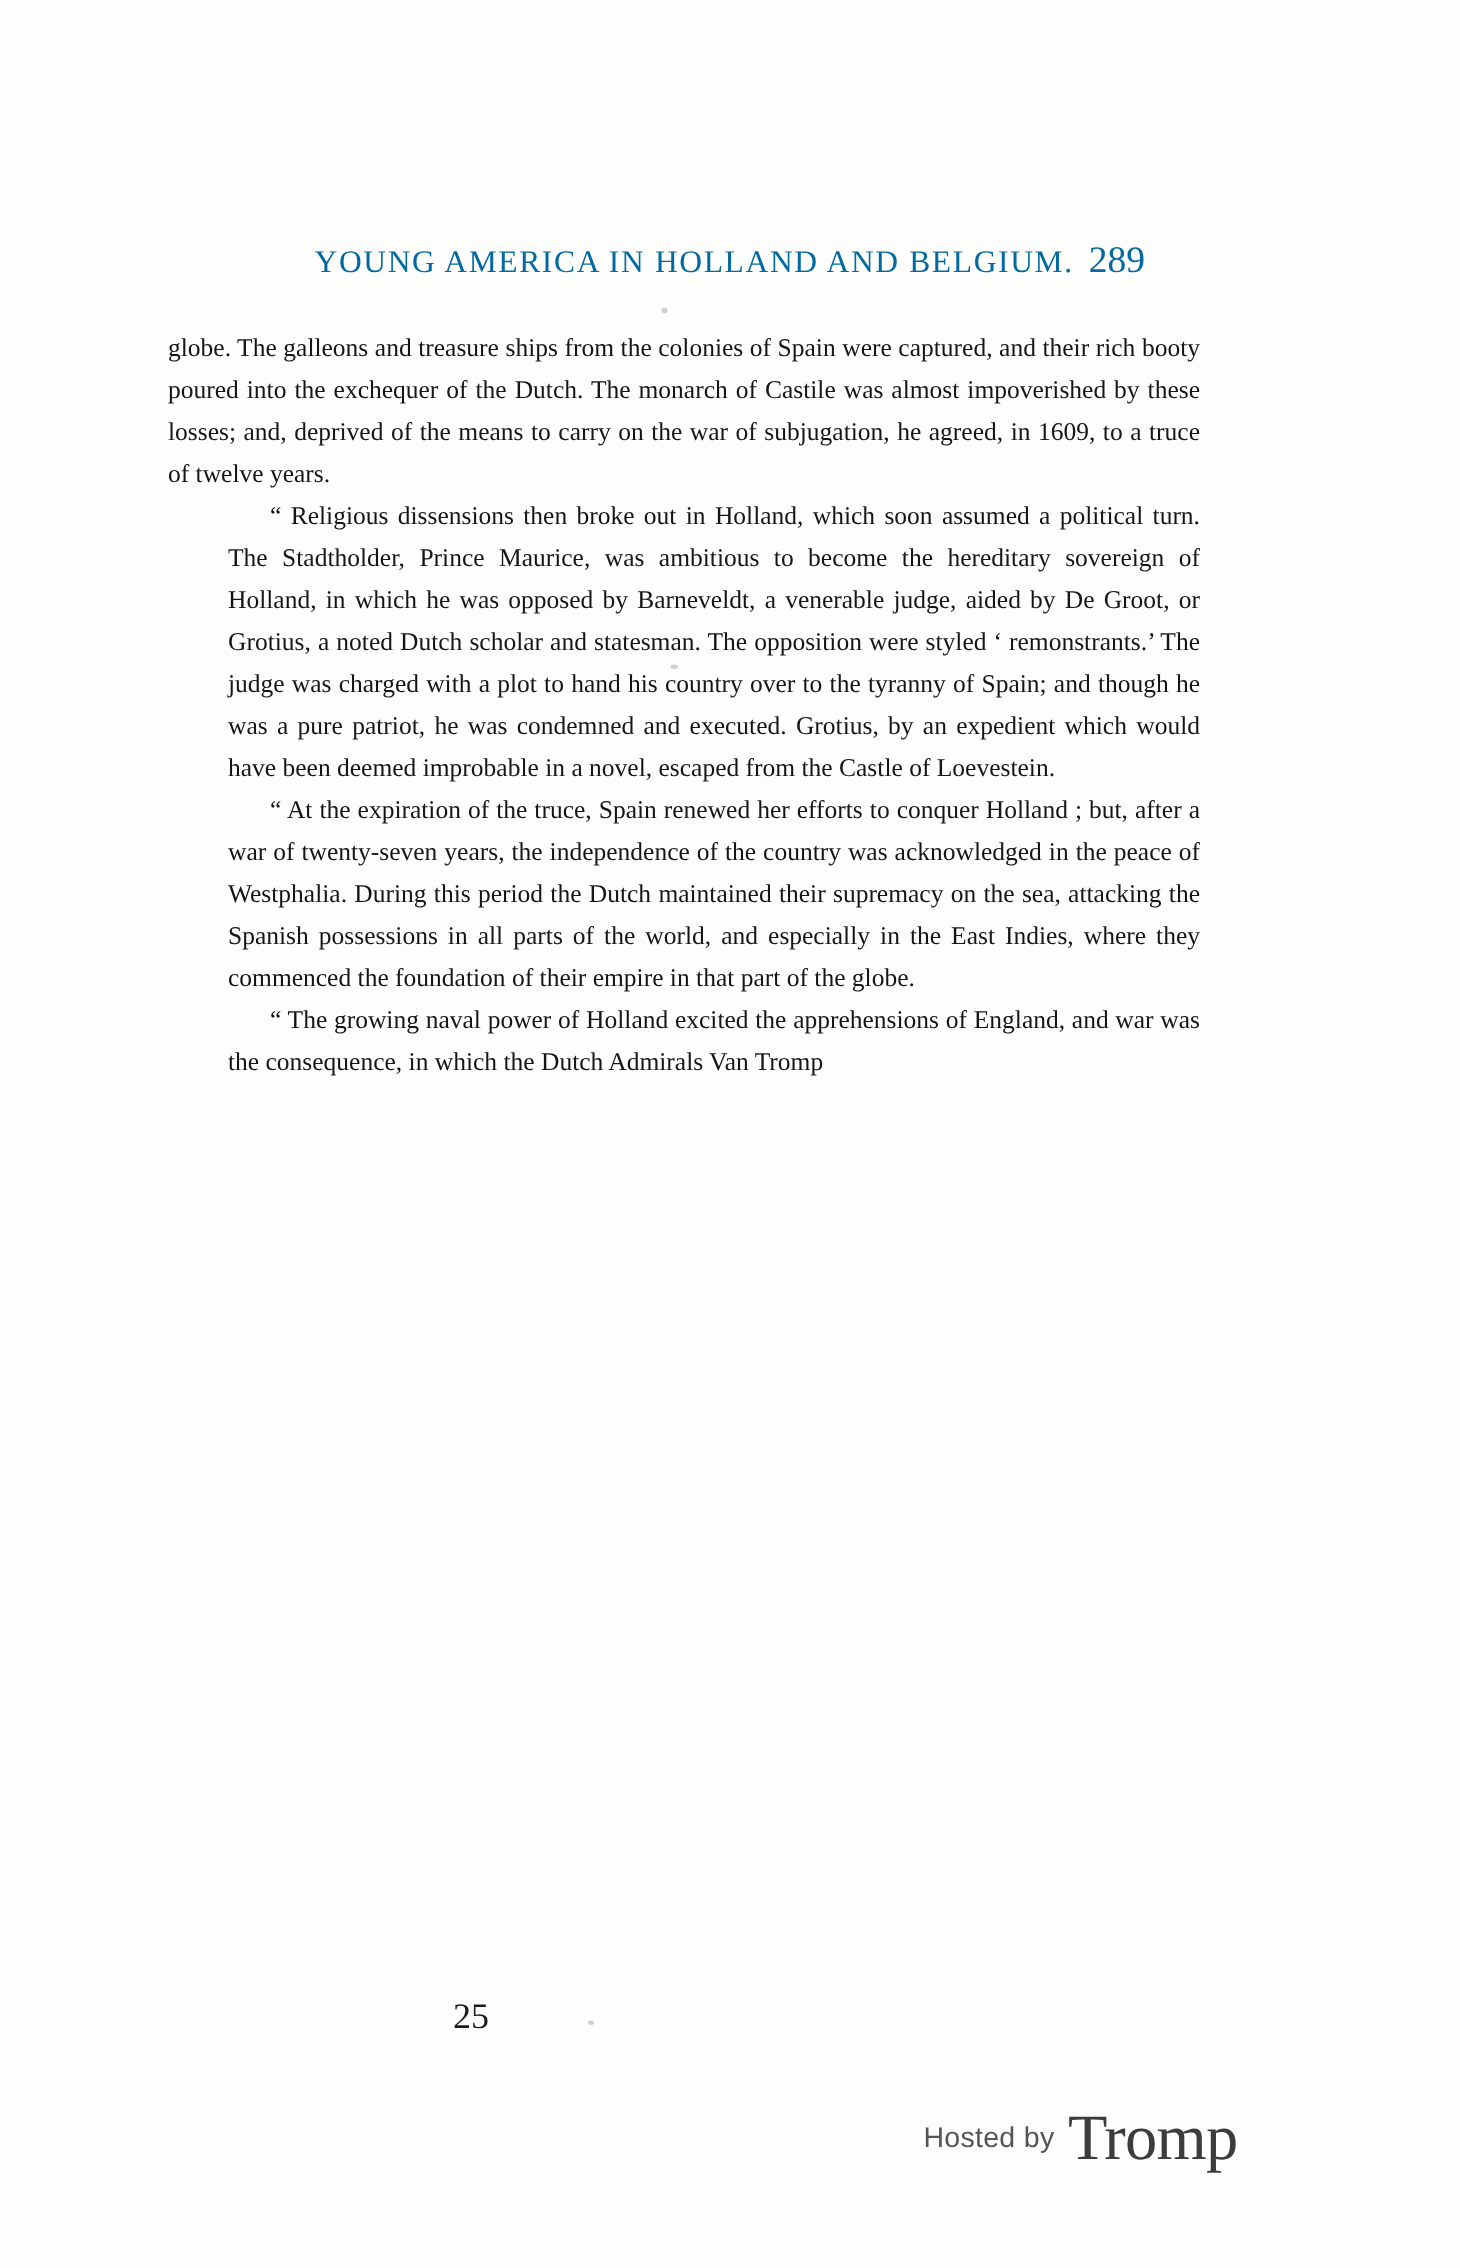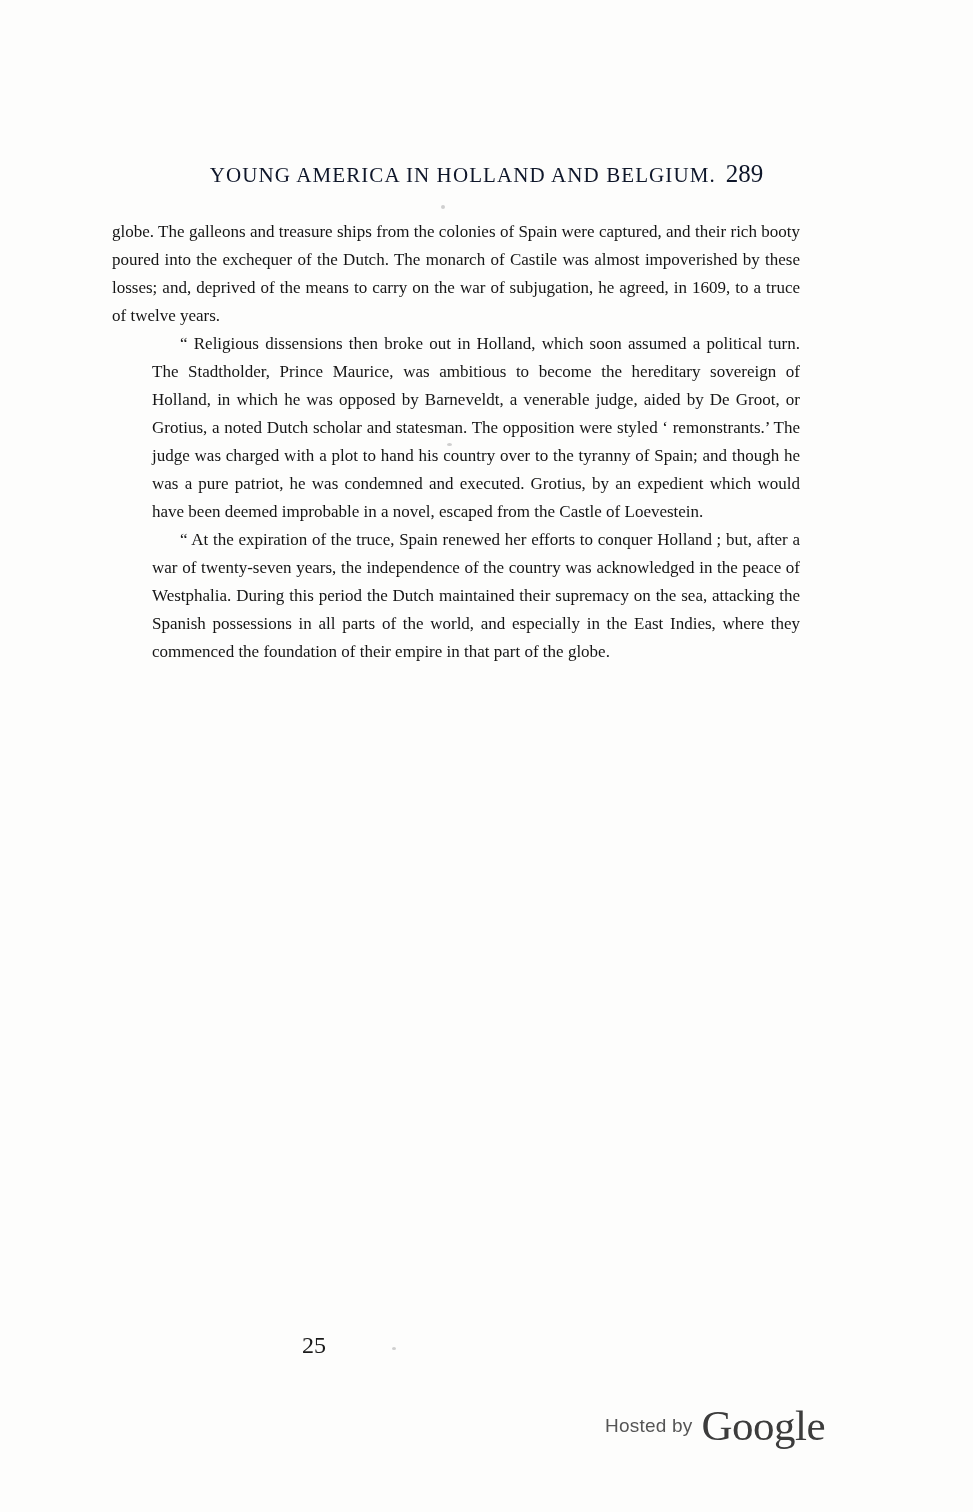--- a/index.html
+++ b/index.html
@@ -24,21 +24,21 @@
   }
   .running-head {
     position: absolute;
     top: 160px;
     left: 0;
     width: 973px;
     text-align: center;
     font-variant: small-caps;
     font-size: 21px;
     letter-spacing: 1.1px;
-    color: #0f172a;
+    color: #0369a1;
     white-space: nowrap;
   }
   .running-head .page-num {
     font-variant: normal;
     font-size: 25px;
     letter-spacing: 0;
     margin-left: 10px;
   }
   .body-text {
     position: absolute;
@@ -104,28 +104,29 @@
 <div class="page">
 
   <div class="running-head">
     <span>YOUNG AMERICA IN HOLLAND AND BELGIUM.</span><span class="page-num">289</span>
   </div>
 
   <div class="body-text">
     <p>globe.   The galleons and treasure ships from the colonies of Spain were captured, and their rich booty poured into the exchequer of the Dutch.   The monarch of Castile was almost impoverished by these losses; and, deprived of the means to carry on the war of subjugation, he agreed, in 1609, to a truce of twelve years.</p>
     <p class="indent">“ Religious dissensions then broke out in Holland, which soon assumed a political turn.   The Stadtholder, Prince Maurice, was ambitious to become the hereditary sovereign of Holland, in which he was opposed by Barneveldt, a venerable judge, aided by De Groot, or Grotius, a noted Dutch scholar and statesman. The opposition were styled ‘ remonstrants.’   The judge was charged with a plot to hand his country over to the tyranny of Spain; and though he was a pure patriot, he was condemned and executed.   Grotius, by an expedient which would have been deemed improbable in a novel, escaped from the Castle of Loevestein.</p>
     <p class="indent">“ At the expiration of the truce, Spain renewed her efforts to conquer Holland ; but, after a war of twenty-seven years, the independence of the country was acknowledged in the peace of Westphalia.   During this period the Dutch maintained their supremacy on the sea, attacking the Spanish possessions in all parts of the world, and especially in the East Indies, where they commenced the foundation of their empire in that part of the globe.</p>
+    <p class="indent">“ The growing naval power of Holland excited the apprehensions of England, and war was the consequence, in which the Dutch Admirals Van Tromp</p>
   </div>
 
   <div class="signature">
     <span class="sig-inner">25</span>
   </div>
 
   <div class="hosted">
     <span class="hosted-label">Hosted by</span>
-    <span class="hosted-brand">Google</span>
+    <span class="hosted-brand">Tromp</span>
   </div>
 
   <div class="speck" style="left:441px; top:205px; width:4px; height:4px;"></div>
   <div class="speck" style="left:447px; top:443px; width:5px; height:3px;"></div>
   <div class="speck" style="left:392px; top:1347px; width:4px; height:3px;"></div>
 
 </div>
 
 </body></html>

